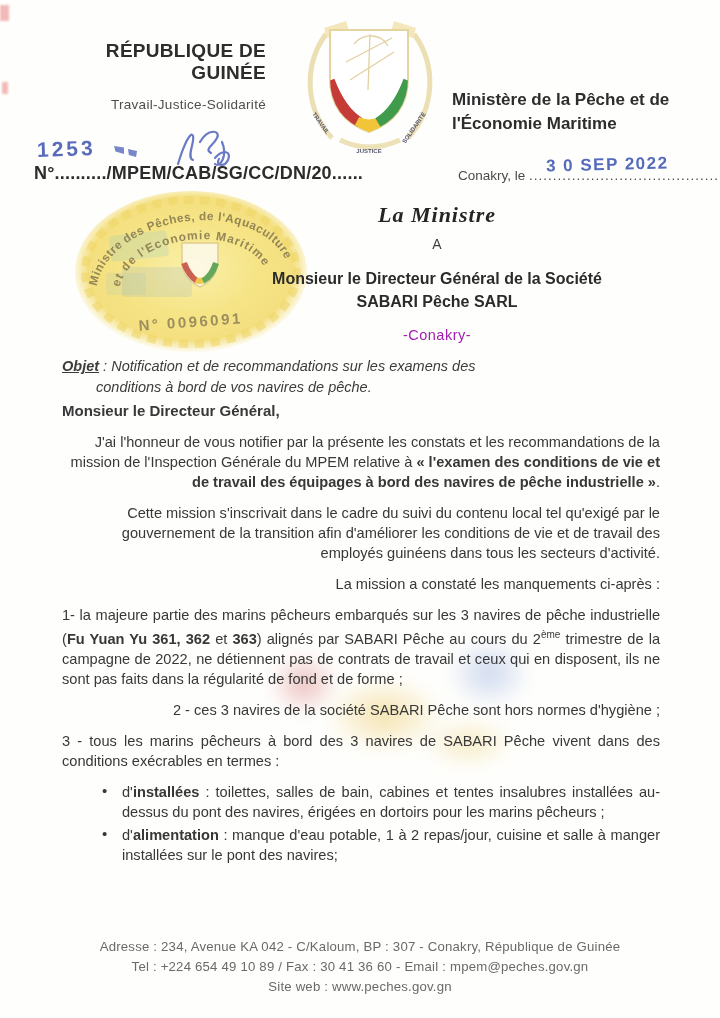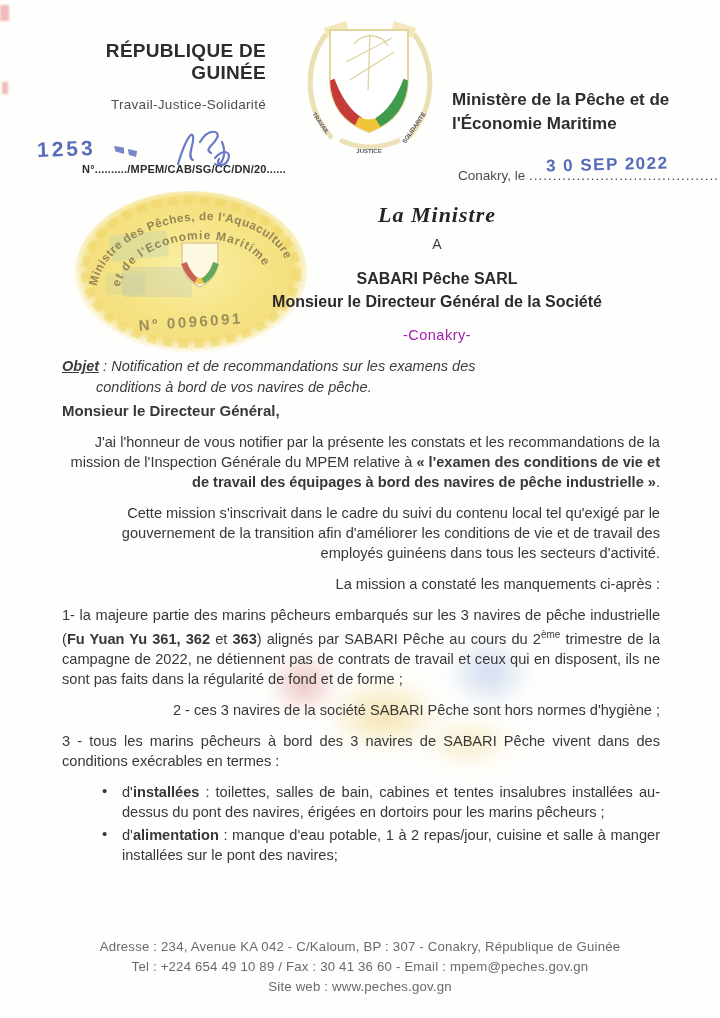--- a/index.html
+++ b/index.html
@@ -9,22 +9,22 @@
 
   
   .header-left{position:absolute;left:28px;top:40px;width:238px;text-align:right;}
   .republic{font-size:19px;font-weight:bold;color:#2d2d2d;letter-spacing:.3px;}
   .motto{font-size:13.5px;color:#4e4e4e;margin-top:13px;letter-spacing:.3px;}
   .emblem{position:absolute;left:296px;top:12px;width:148px;height:150px;}
   .header-right{position:absolute;left:452px;top:42px;width:248px;text-align:left;
                 font-size:17px;font-weight:bold;color:#2d2d2d;line-height:1.4;margin-top:46px;}
 
   
-  .ref-line{position:absolute;left:34px;top:163px;font-size:11px;font-weight:600;
-            color:#2c2c2c;letter-spacing:.2px;margin-left:48px;}
+  .ref-line{position:absolute;left:34px;top:163px;font-size:18px;font-weight:600;
+            color:#2c2c2c;letter-spacing:.2px;}
   .stamp-number{position:absolute;left:37px;top:137px;font-size:21px;font-weight:bold;
                 color:#4b60b6;letter-spacing:3px;transform:rotate(-2deg);opacity:.92;}
   .mk{position:absolute;background:#5569bd;opacity:.8;}
   .mk1{left:114px;top:146px;width:10px;height:8px;clip-path:polygon(0 0,100% 20%,100% 100%,15% 70%);}
   .mk2{left:128px;top:149px;width:9px;height:8px;clip-path:polygon(0 0,100% 25%,90% 100%,10% 75%);}
   .handwriting{position:absolute;left:170px;top:122px;width:74px;height:52px;}
   .date-line{position:absolute;left:458px;top:168px;font-size:13.5px;color:#4b4b4b;white-space:nowrap;}
   .date-dots{letter-spacing:1px;}
   .date-stamp{position:absolute;left:88px;top:-13px;font-size:17px;font-weight:bold;color:#4b64b8;
               letter-spacing:1.5px;transform:rotate(-1.5deg);white-space:nowrap;opacity:.95;}
@@ -176,22 +176,22 @@
         <textPath href="#sealArc2" startOffset="50%" text-anchor="middle">et de l'Economie Maritime</textPath>
       </text>
     </g>
     <text x="119" y="138" text-anchor="middle" font-size="15" letter-spacing="2.5" font-weight="bold" fill="#8d8058" opacity=".85" transform="rotate(-4 119 138)">N° 0096091</text>
   </svg>
 
   <div class="addressee">
     <div class="sender-title">La Ministre</div>
     <div class="to-label">A</div>
     <div class="recipient">
+      <div>Monsieur le Directeur Général de la Société</div>
       <div>SABARI Pêche SARL</div>
-      <div>Monsieur le Directeur Général de la Société</div>
     </div>
     <div class="location">-Conakry-</div>
   </div>
 
   <div class="subject">
     <span class="subject-label">Objet</span><span> : </span><span>Notification et de recommandations sur les examens des conditions à bord de vos navires de pêche.</span>
   </div>
 
   <div class="wm wm1"></div>
   <div class="wm wm2"></div>

